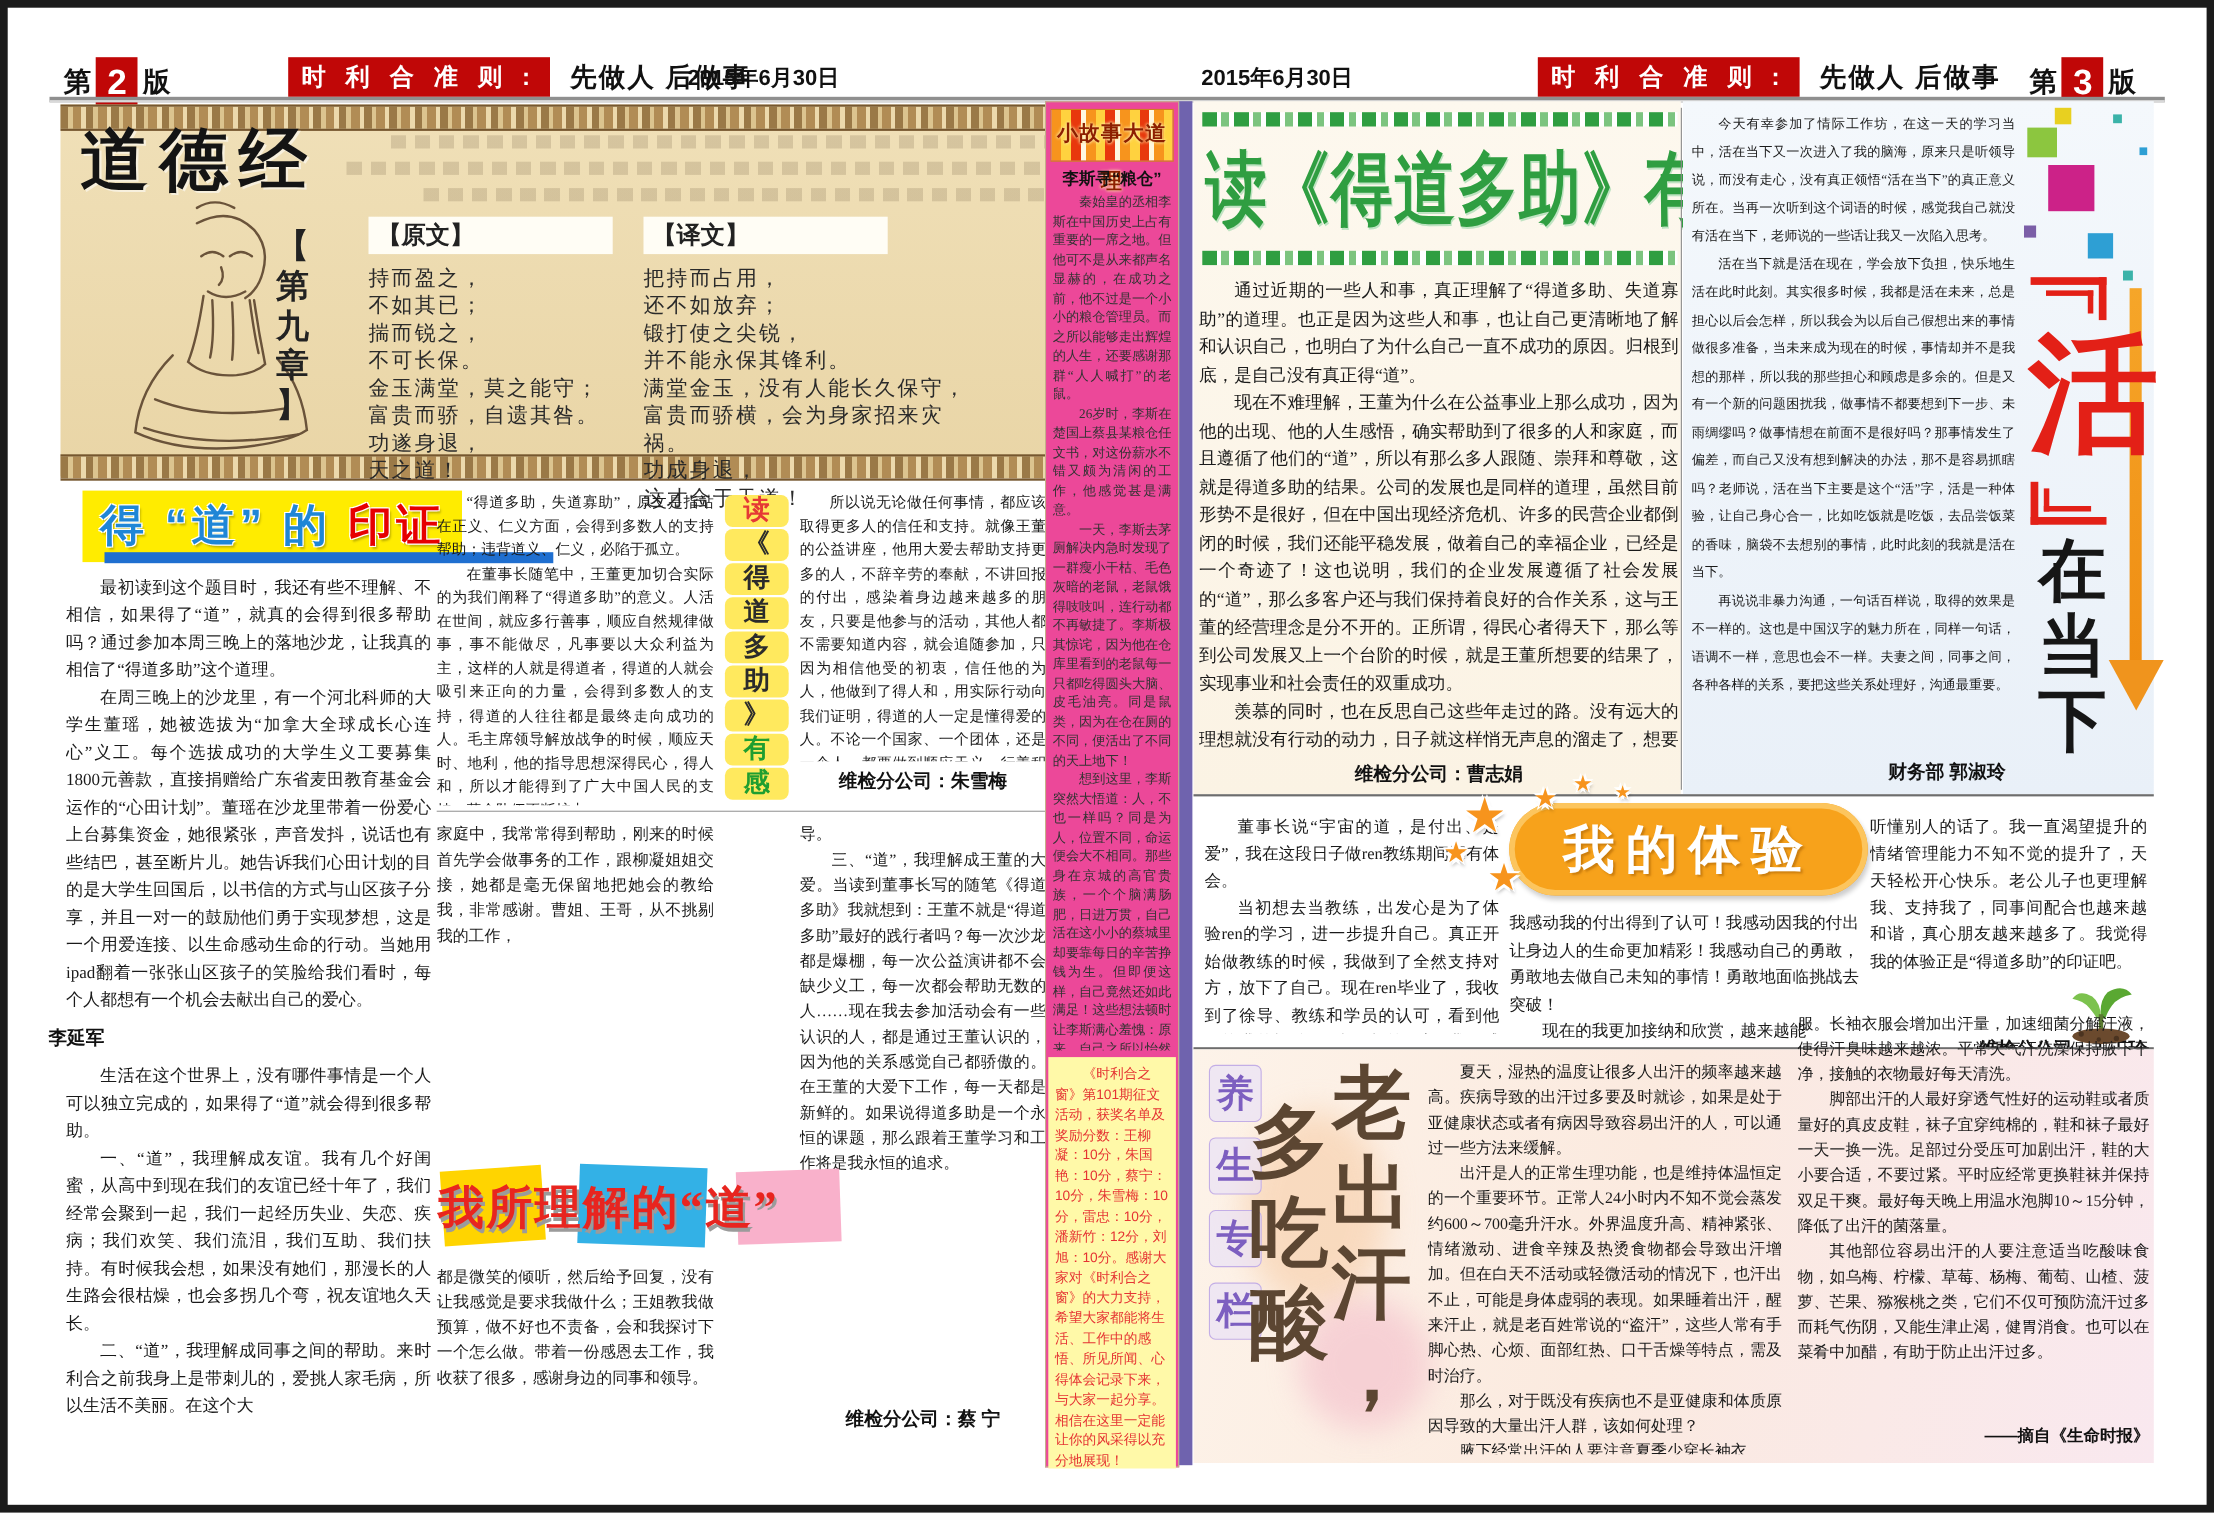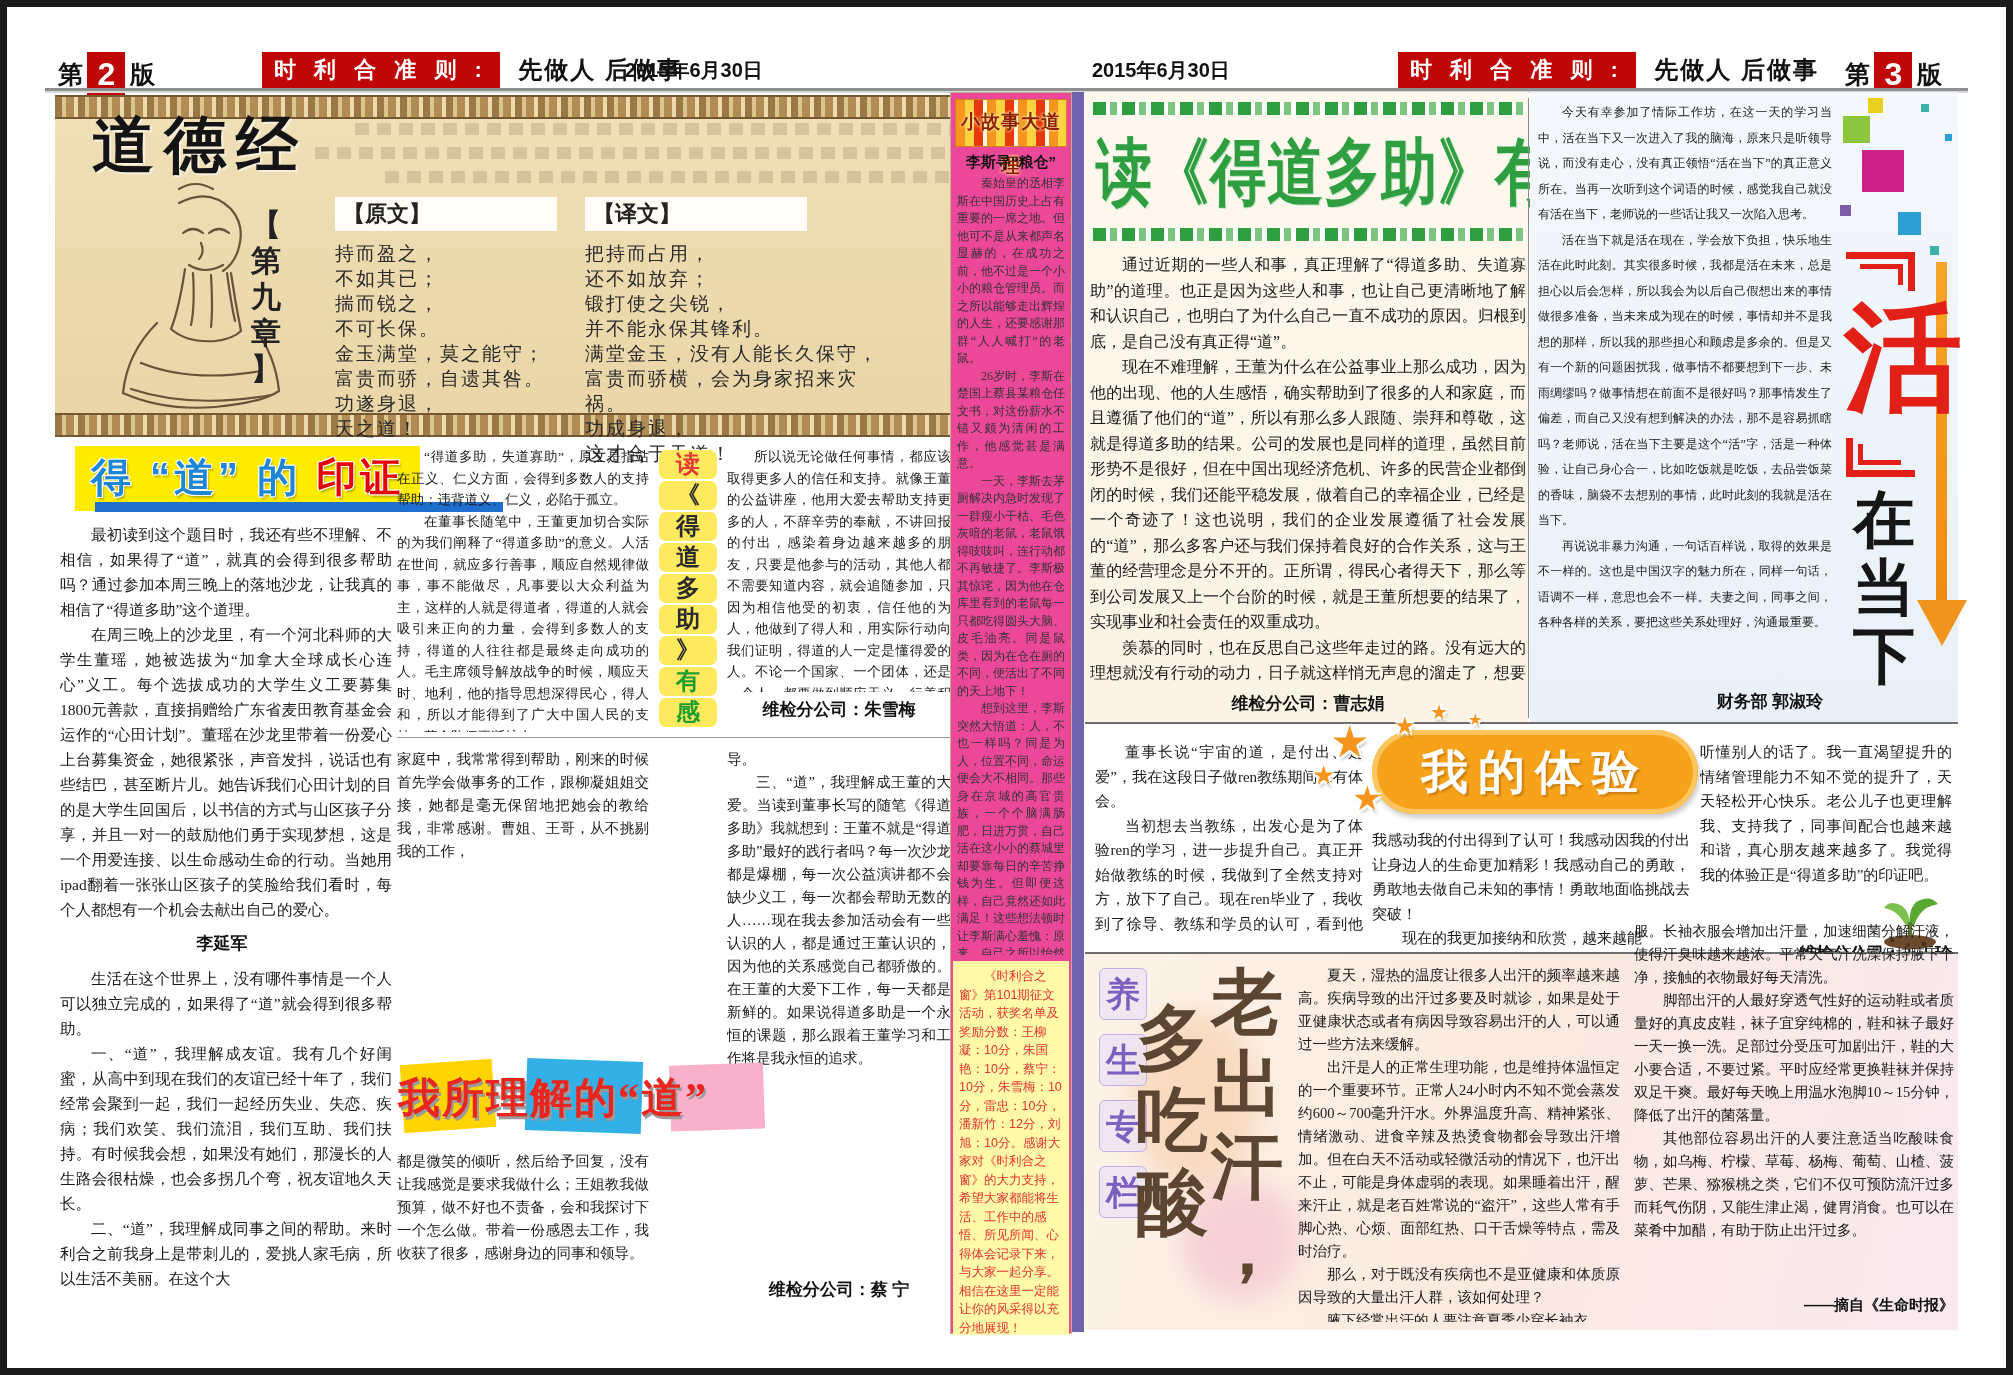--- a/index.html
+++ b/index.html
@@ -20,21 +20,21 @@
   .motto-box{display:inline-block;background:#c00707;color:#fff;font-weight:bold;
     font-size:22px;letter-spacing:6px;padding:3px 12px;vertical-align:middle;}
   .motto-txt{font-size:24px;font-weight:bold;color:#111;letter-spacing:2px;vertical-align:middle;margin-left:14px;}
   .date-txt{font-size:20px;font-weight:bold;color:#111;}
   .hdr-rule{height:3px;background:#8f8f8f;border-bottom:2px solid #d9d9d9;}
   
   .banner{background:linear-gradient(#f0e0b8,#e9d5a6);}
   .ornate{background:repeating-linear-gradient(90deg,#9a7947 0 7px,#dcc48f 7px 11px,#b18c55 11px 19px,#ecd9ac 19px 23px);
     border-top:2px solid #76572f;border-bottom:2px solid #76572f;}
   .ddj-title{font-family:"Liberation Serif","DejaVu Serif",serif;font-weight:900;font-size:62px;
-    letter-spacing:10px;color:#141414;text-shadow:2px 2px 0 rgba(255,255,255,.55);margin-left:19px;}
+    letter-spacing:10px;color:#141414;text-shadow:2px 2px 0 rgba(255,255,255,.55);}
   .faux-calligraphy{background:repeating-linear-gradient(90deg,rgba(90,70,45,.35) 0 14px,transparent 14px 22px);
     opacity:.5;}
   .vchars span{display:block;text-align:center;}
   .poem-label{background:#fffdf5;font-weight:bold;font-size:22px;padding:2px 8px;color:#222;}
   .poem{font-family:"Liberation Serif","DejaVu Serif",serif;font-size:19px;line-height:25px;color:#2a2a2a;letter-spacing:2px;}
   .poem p{margin:0;text-indent:0;}
   
   .t1-box{background:#ffec00;padding:4px 16px 6px 16px;white-space:nowrap;}
   .t1-main{color:#1f86d6;font-weight:900;font-size:40px;letter-spacing:4px;
     text-shadow:-1px -1px 0 #fff,1px -1px 0 #fff,-1px 1px 0 #fff,1px 1px 0 #fff,2px 3px 2px rgba(0,0,0,.25);}
@@ -191,21 +191,21 @@
 
   <div class="abs t1-box" style="left:75px;top:446px;">
     <span class="t1-main">得 “道” 的 </span><span class="t1-accent">印证</span>
   </div>
   <div class="abs" style="left:95px;top:502px;width:408px;height:10px;background:#1f6fd0;"></div>
   <div class="abs serif just clip" style="left:60px;top:522px;width:332px;height:402px;font-size:15.5px;line-height:25px;">
       <p>最初读到这个题目时，我还有些不理解、不相信，如果得了“道”，就真的会得到很多帮助吗？通过参加本周三晚上的落地沙龙，让我真的相信了“得道多助”这个道理。</p>
       <p>在周三晚上的沙龙里，有一个河北科师的大学生董瑶，她被选拔为“加拿大全球成长心连心”义工。每个选拔成功的大学生义工要募集1800元善款，直接捐赠给广东省麦田教育基金会运作的“心田计划”。董瑶在沙龙里带着一份爱心上台募集资金，她很紧张，声音发抖，说话也有些结巴，甚至断片儿。她告诉我们心田计划的目的是大学生回国后，以书信的方式与山区孩子分享，并且一对一的鼓励他们勇于实现梦想，这是一个用爱连接、以生命感动生命的行动。当她用ipad翻着一张张山区孩子的笑脸给我们看时，每个人都想有一个机会去献出自己的爱心。</p>
       <p>当看到大家纷纷捐出善款交给董瑶时，我深深地感受到了“得道多助”这个道理。一个人只有在“道”上，才能使自己得到更多、更必要的帮助，才能得到周围人更多的助缘。董瑶的举动给我们做了很好的印证。我们每个人都要不断学习“道”，然后上“道”，才能把事情做成功。</p>
     </div>
-  <div class="abs byline" style="left:72px;top:932px;width:300px;text-align:center;font-family:Liberation Mono, monospace;">李延军</div>
+  <div class="abs byline" style="left:44px;top:932px;width:300px;text-align:left;font-family:Liberation Mono, monospace;">李延军</div>
 
   <div class="abs serif just clip" style="left:397px;top:446px;width:252px;height:286px;font-size:13.5px;line-height:21.5px;">
       <p>“得道多助，失道寡助”，原文是指站在正义、仁义方面，会得到多数人的支持帮助；违背道义、仁义，必陷于孤立。</p>
       <p>在董事长随笔中，王董更加切合实际的为我们阐释了“得道多助”的意义。人活在世间，就应多行善事，顺应自然规律做事，事不能做尽，凡事要以大众利益为主，这样的人就是得道者，得道的人就会吸引来正向的力量，会得到多数人的支持，得道的人往往都是最终走向成功的人。毛主席领导解放战争的时候，顺应天时、地利，他的指导思想深得民心，得人和，所以才能得到了广大中国人民的支持，革命队伍不断扩大。</p>
     </div>
   <div class="abs" style="left:655px;top:448px;width:66px;">
     <div class="strip strip-red">
         <span>读</span>
       </div>
     <div class="strip strip-black">

